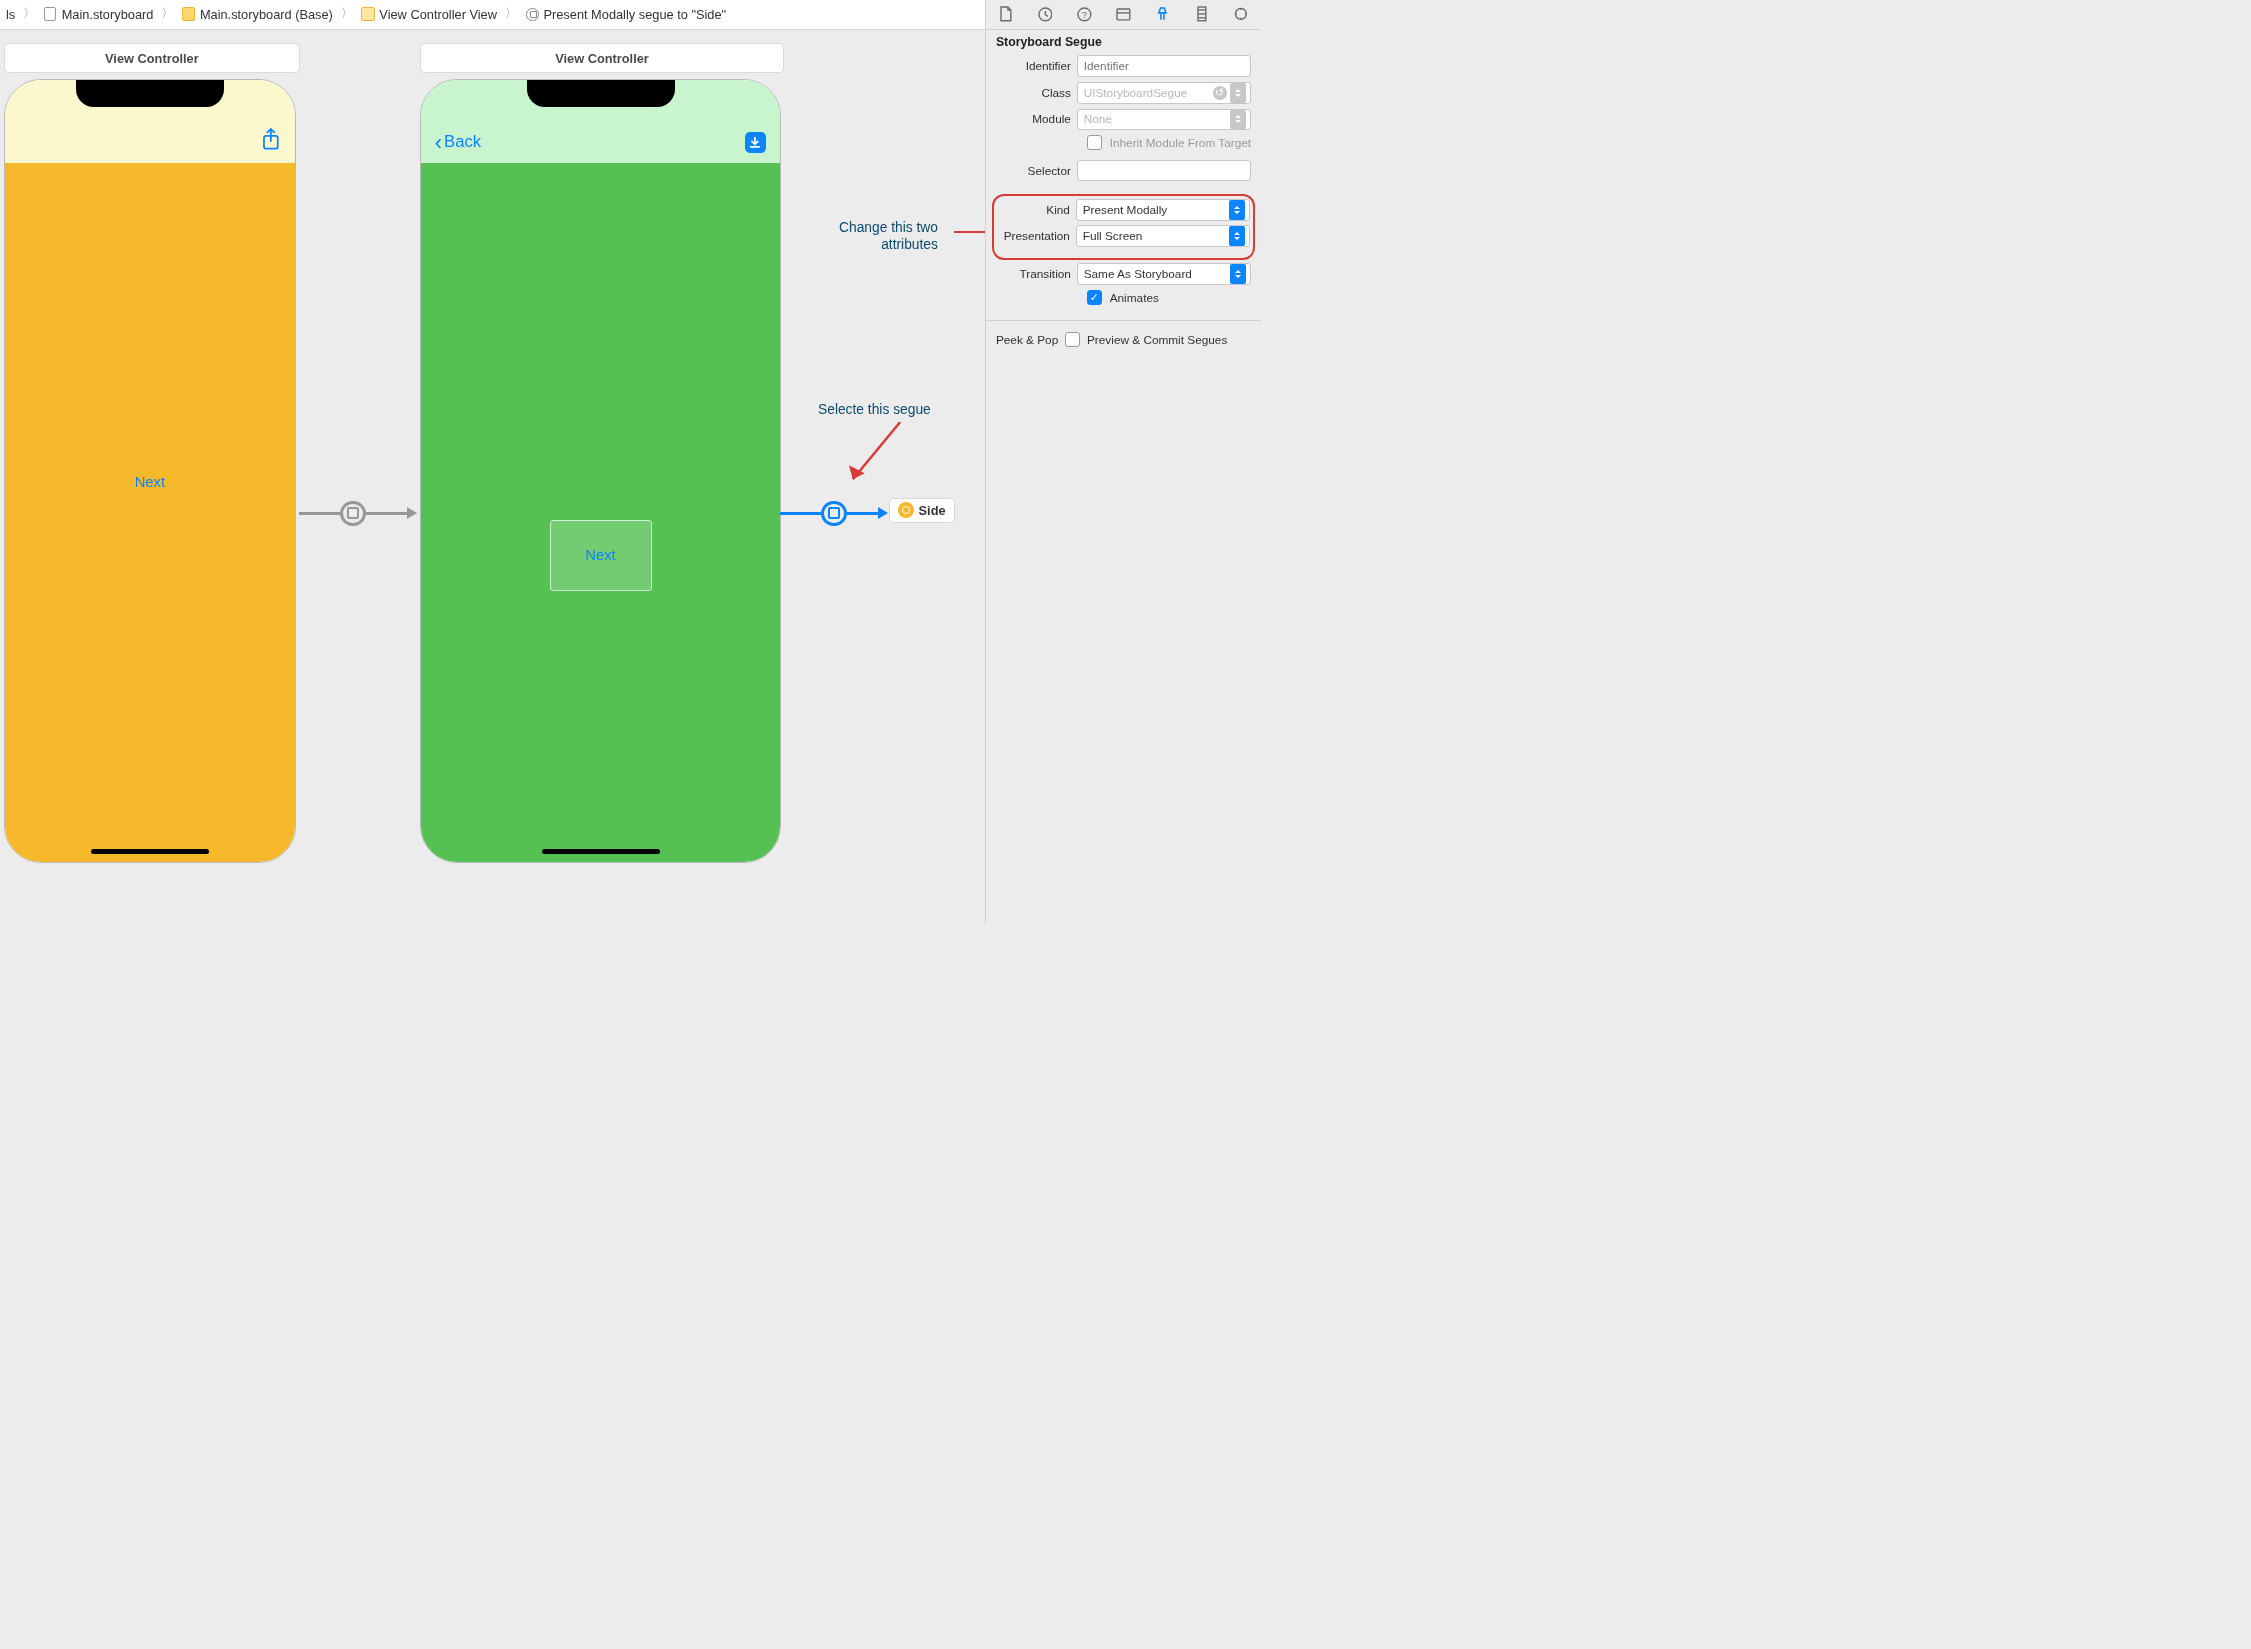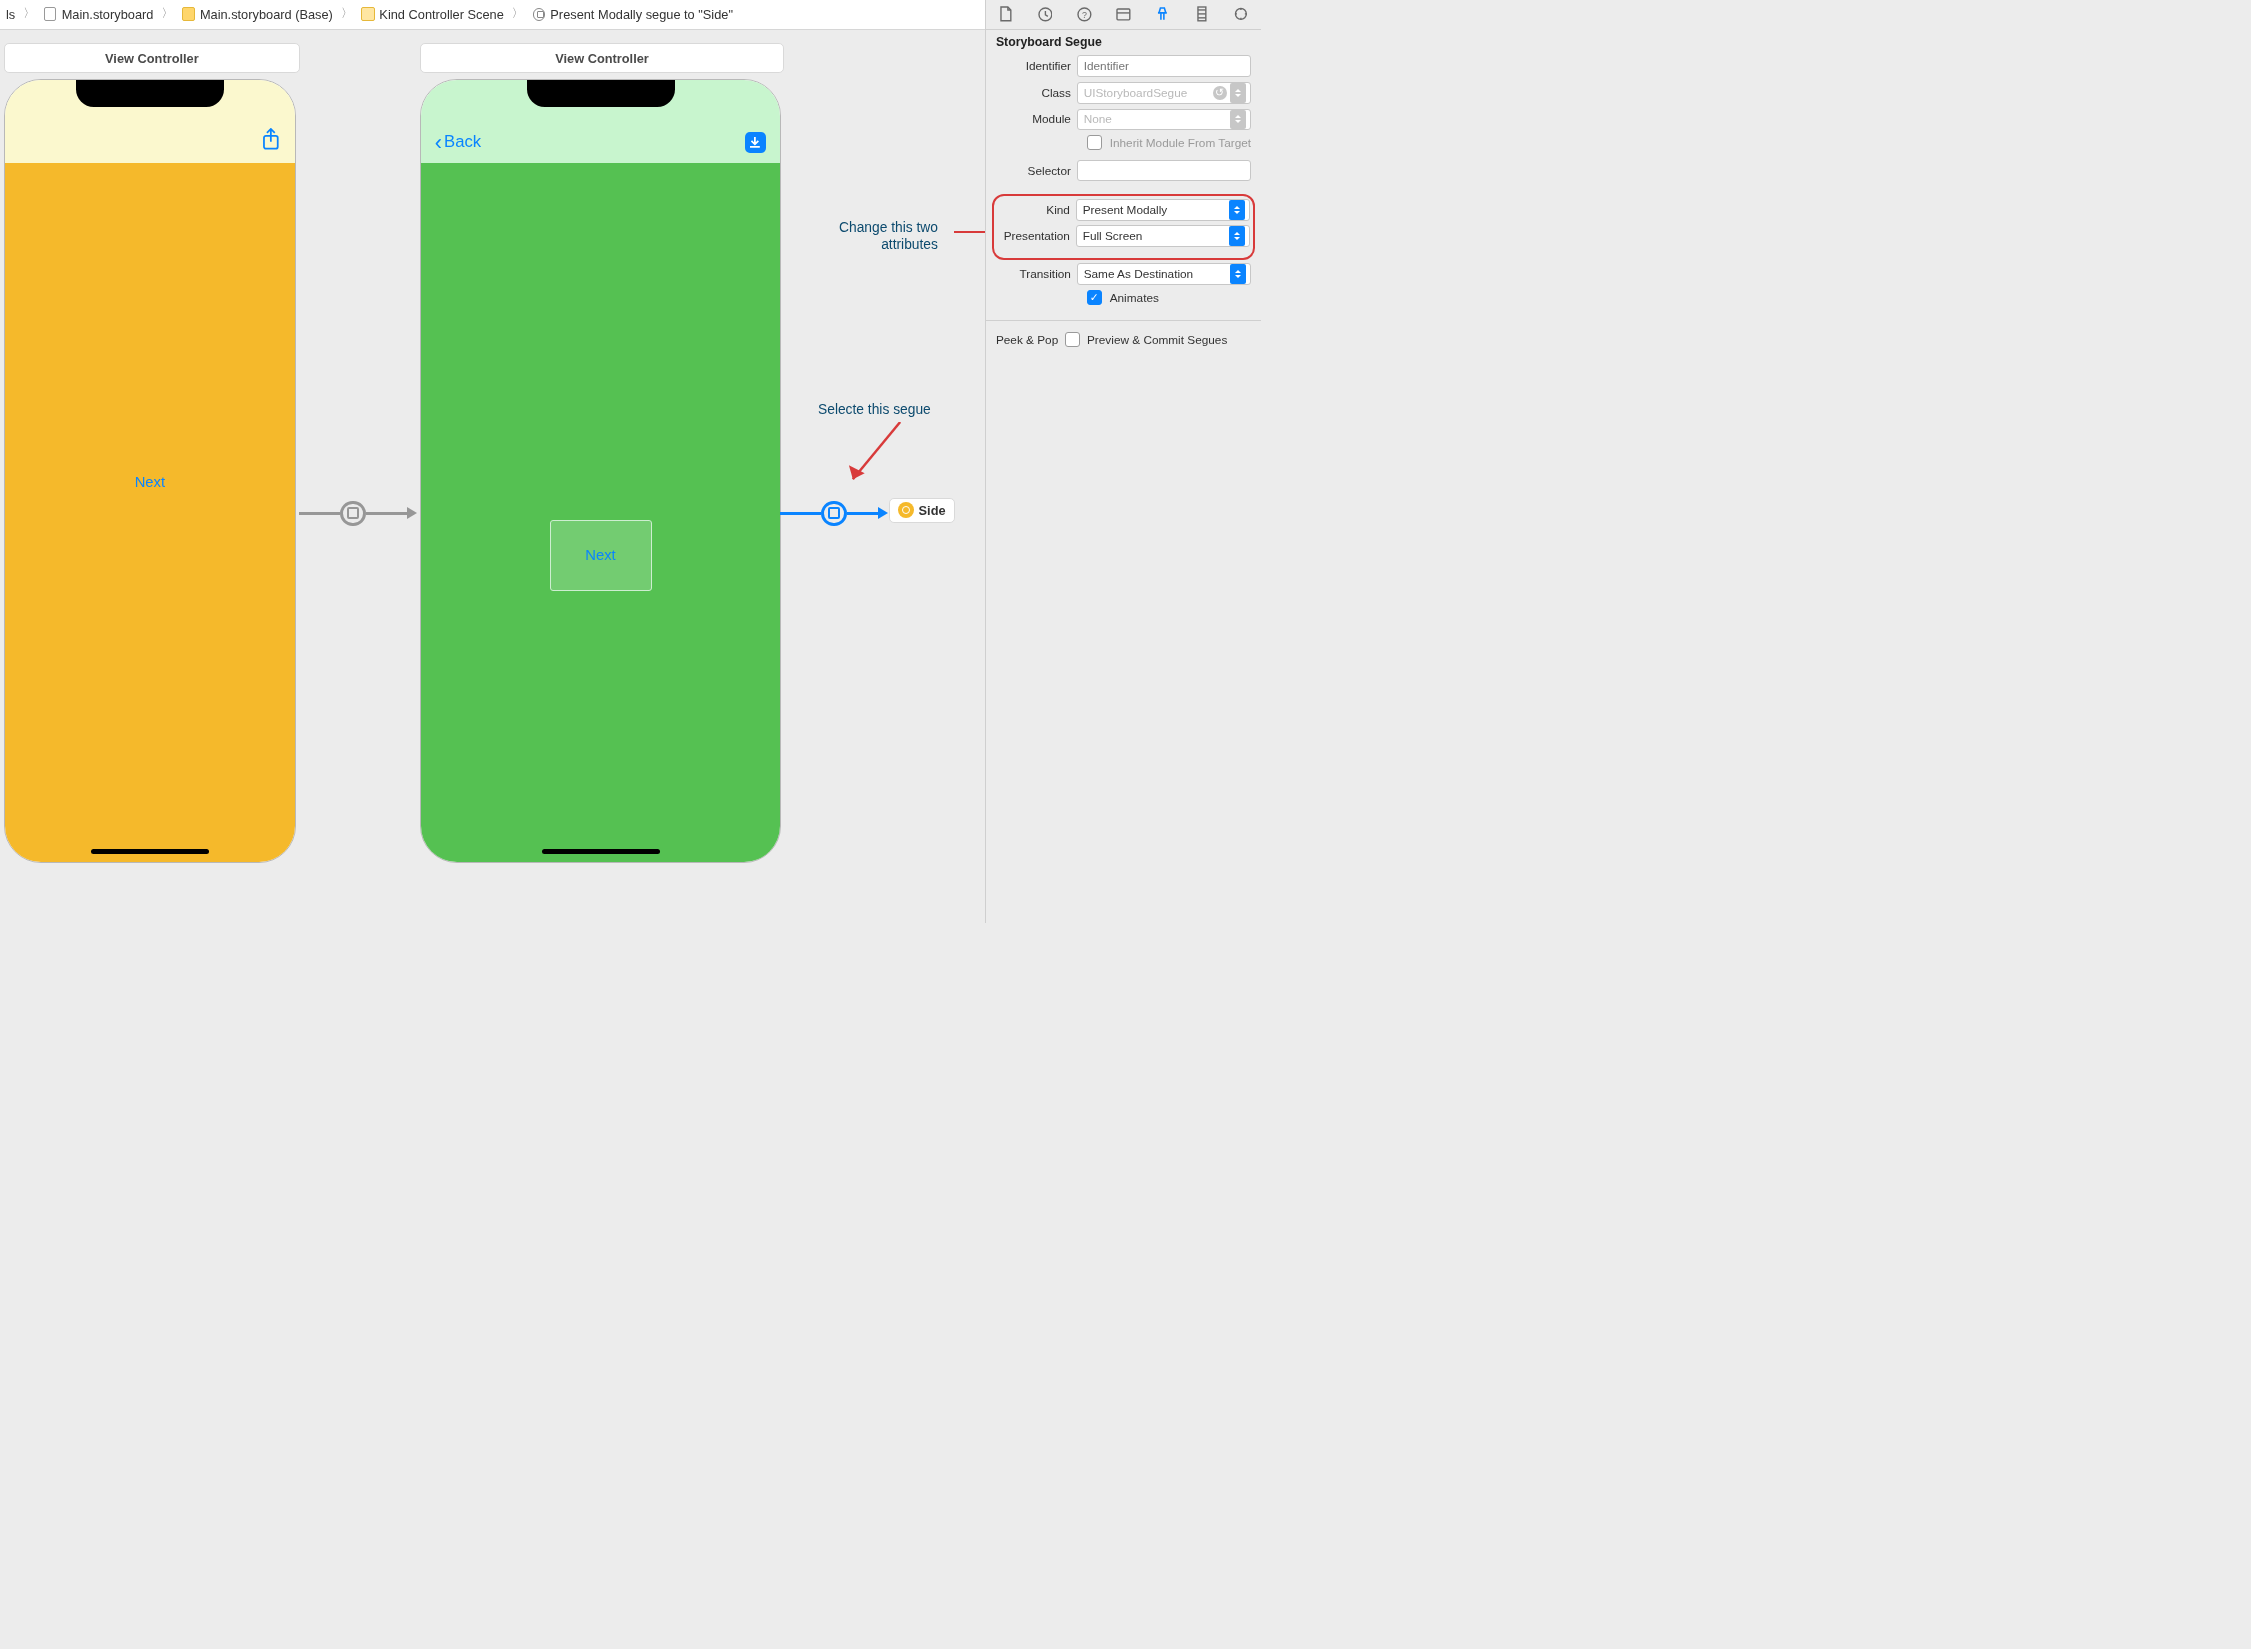--- a/index.html
+++ b/index.html
@@ -243,21 +243,21 @@
       <span class="crumb-icon">
           <span class="ic-base"></span>
         </span>
       <span>Main.storyboard (Base)</span>
     </span>
     <span class="crumb-sep">〉</span>
     <span class="crumb">
       <span class="crumb-icon">
           <span class="ic-scene"></span>
         </span>
-      <span>Kind Controller Scene</span>
+      <span>View Controller View</span>
     </span>
     <span class="crumb-sep">〉</span>
     <span class="crumb">
       <span class="crumb-icon">
           <span class="ic-segue"></span>
         </span>
       <span>Present Modally segue to "Side"</span>
     </span>
   </div>
   <div class="top-right">
@@ -487,21 +487,21 @@
             <span class="tri dn"></span>
           </span>
       </div>
     </div>
   </div>
 
   <div class="form" style="padding-top:0;">
     <div class="row">
       <label>Transition</label>
       <div class="select">
-        <span>Same As Destination</span>
+        <span>Same As Storyboard</span>
         <span class="stepper">
             <span class="tri up"></span>
             <span class="tri dn"></span>
           </span>
       </div>
     </div>
     <div class="chk-row">
       <span class="chk checked"></span>
       <span>Animates</span>
     </div>

